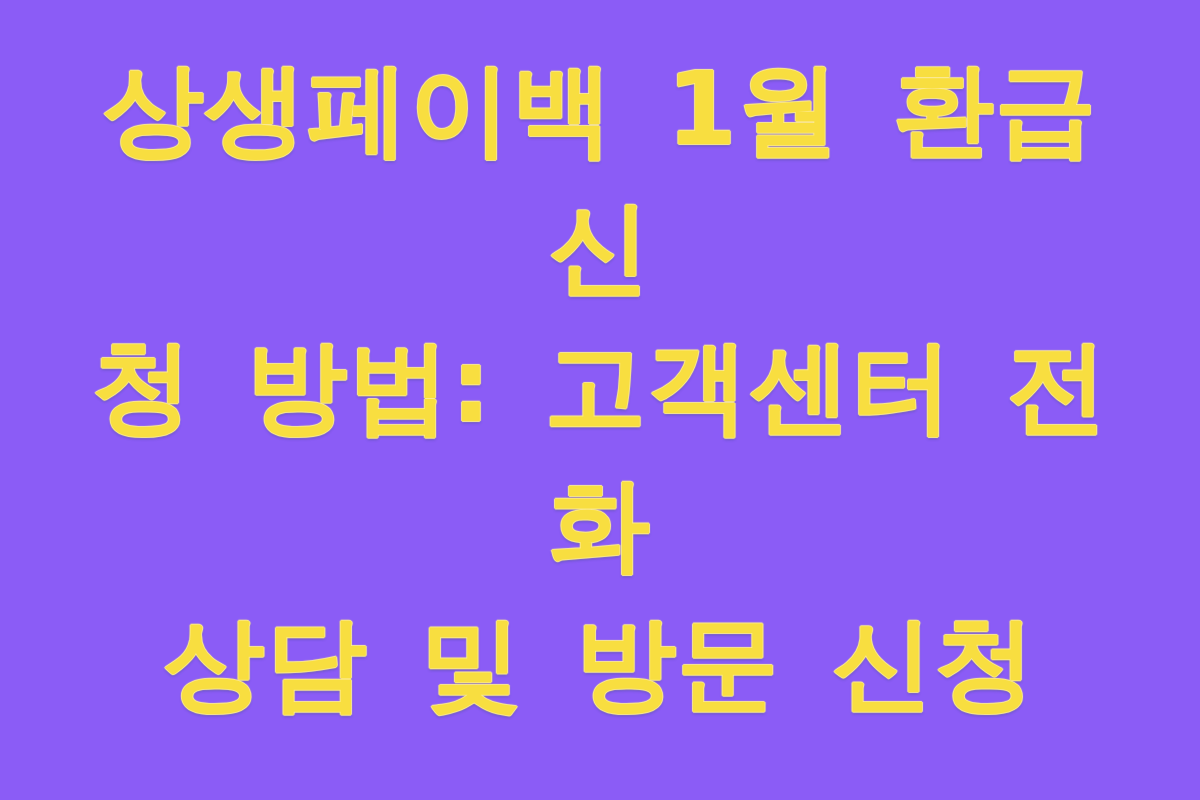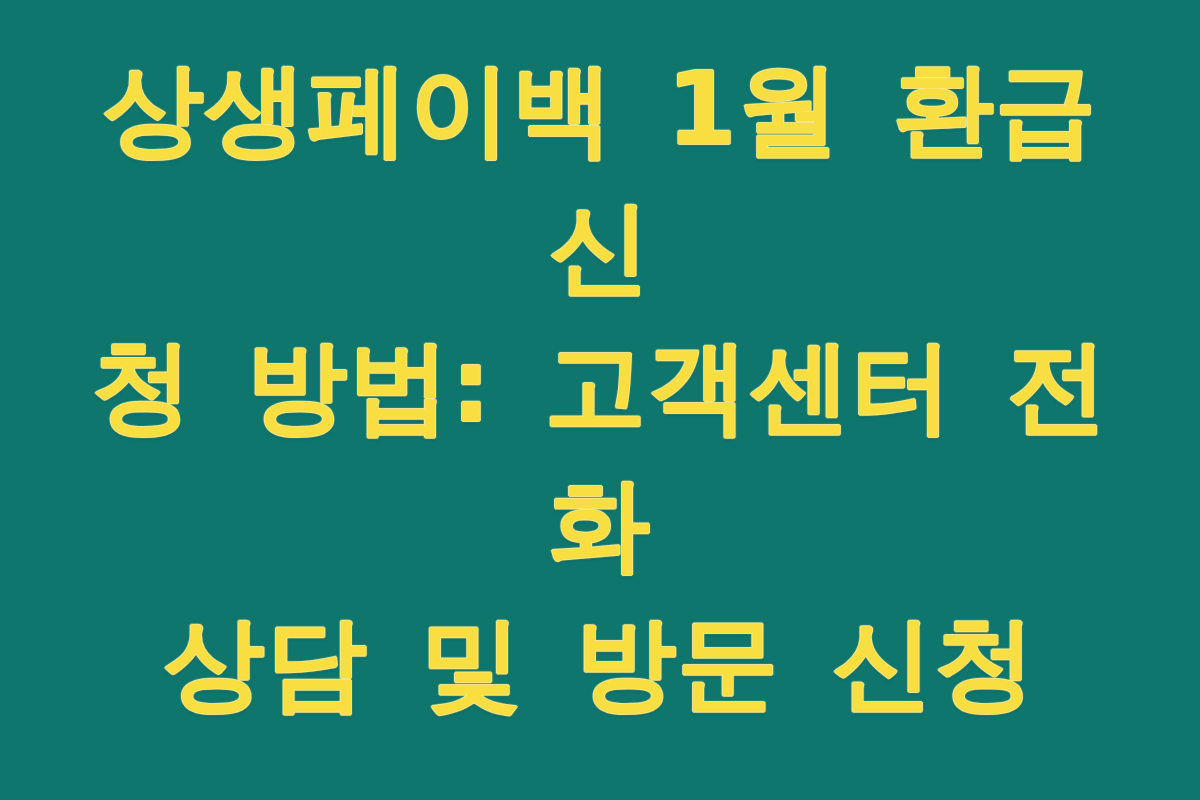--- a/index.html
+++ b/index.html
@@ -13,21 +13,21 @@
     height: 800px;
     overflow: hidden;
     font-family: "Liberation Sans", "DejaVu Sans", sans-serif;
   }
 
   #thumbnail-card {
     position: relative;
     box-sizing: border-box;
     width: 1200px;
     height: 800px;
-    background: #0f766e;
+    background: #8b5cf6;
     display: flex;
     align-items: center;
     justify-content: center;
     overflow: hidden;
   }
 
   #headline-block {
     box-sizing: border-box;
     width: 1030px;
     margin: 0;

